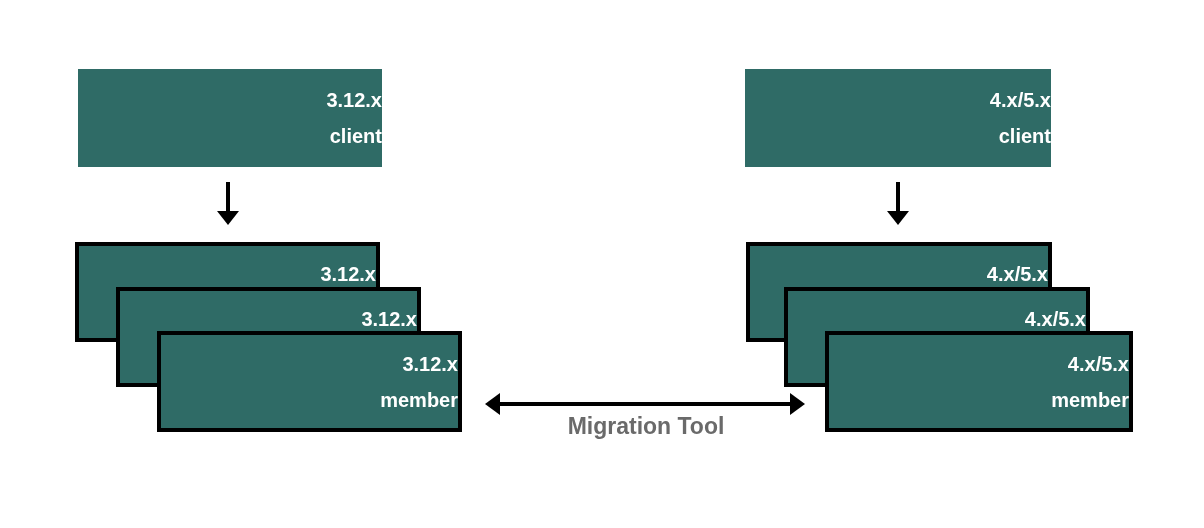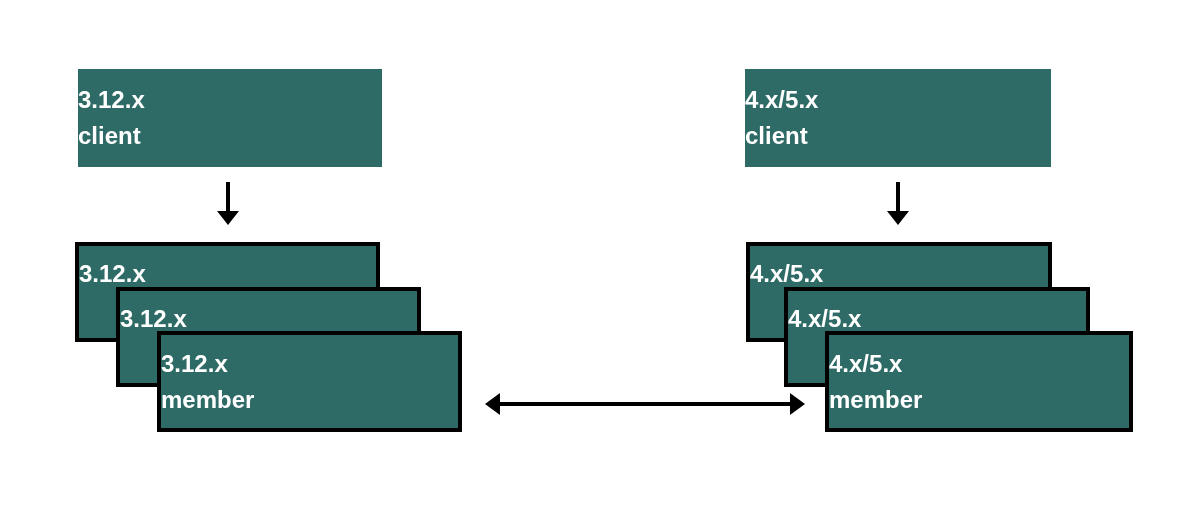--- a/index.html
+++ b/index.html
@@ -21,23 +21,23 @@
     box-sizing: border-box;
     display: flex;
     flex-direction: column;
     justify-content: center;
     align-items: stretch;
   }
   .box .line {
     display: block;
     height: 36px;
     line-height: 36px;
-    text-align: left;
+    text-align: right;
     color: #FFFFFF;
-    font-size: 24px;
+    font-size: 20px;
     font-weight: 700;
     white-space: nowrap;
   }
   .member {
     border: 4px solid #000000;
   }
   
   .l-client { left: 78px;  top: 69px;  width: 304px; height: 98px; }
   .l-back   { left: 75px;  top: 242px; width: 305px; height: 100px; z-index: 1; }
   .l-mid    { left: 116px; top: 287px; width: 305px; height: 100px; z-index: 2; }
@@ -151,14 +151,15 @@
     <span class="line"></span>
   </div>
   <div class="box member r-front">
     <span class="line">4.x/5.x</span>
     <span class="line">member</span>
   </div>
 
   <div class="h-shaft"></div>
   <div class="h-head-left"></div>
   <div class="h-head-right"></div>
+  <div class="migration-label">Migration Tool</div>
 
 </div>
 
 </body></html>

